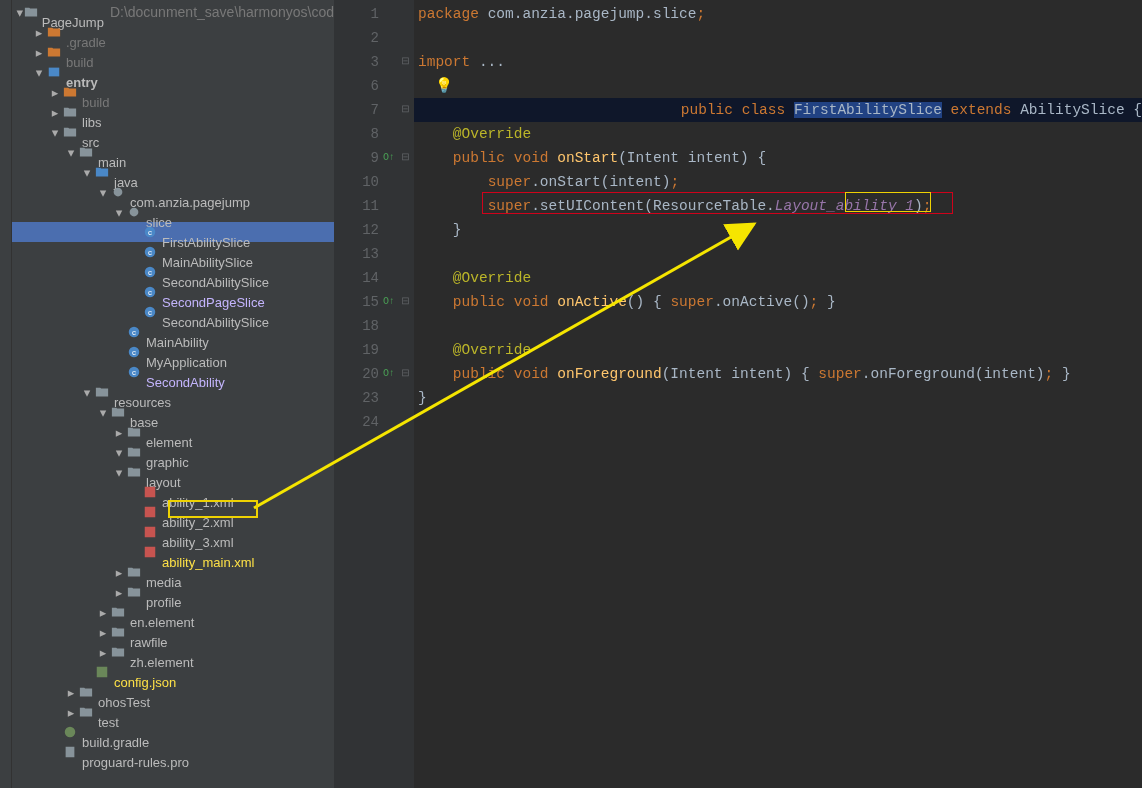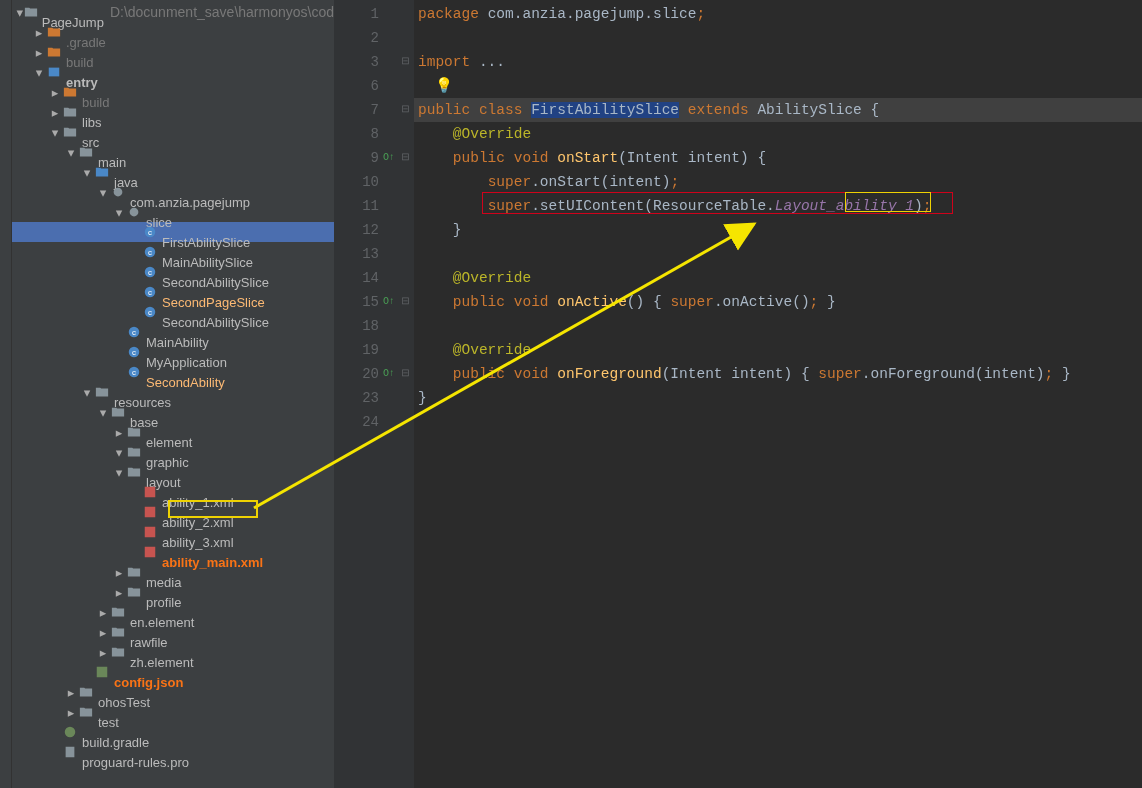--- a/index.html
+++ b/index.html
@@ -46,22 +46,22 @@
 .tree-item .icon {
   width: 16px;
   height: 16px;
   display: inline-flex;
   align-items: center;
   justify-content: center;
   margin-right: 4px;
 }
 .tree-item .label { color: #bbb; margin-top: 20px; }
 .tree-item .label.dim { color: #787878; }
-.tree-item .label.green { color: #fdba74; }
-.tree-item .label.changed { color: #f97316; font-weight: bold; }
+.tree-item .label.green { color: #c4b5fd; }
+.tree-item .label.changed { color: #fde047; }
 .tree-item .path { color: #787878; margin-left: 6px; font-size: 14px; }
 .folder-icon svg, .icon svg { width: 14px; height: 14px; }
 
 .highlight-box {
   position: absolute;
   border: 2px solid #eed202;
   pointer-events: none;
 }
 
 .editor-area {
@@ -100,21 +100,21 @@
 .fold-col .fm { height: 24px; display:flex; align-items:center; justify-content:center; color:#606366; font-size:10px;}
 .code {
   flex: 1;
   font-family: Consolas, "Courier New", monospace;
   font-size: 14.5px;
   padding-top: 2px;
   line-height: 24px;
   position: relative;
 }
 .code .line { height: 24px; padding-left: 4px; white-space: pre; }
-.code .line.current { background: #404040; }
+.code .line.current { background: #0f172a; text-align: right; }
 .kw { color: #cc7832; }
 .cls { color: #a9b7c6; }
 .fn { color: #ffc66d; }
 .ann { color: #bbb529; }
 .pkg { color: #a9b7c6; }
 .typ { color: #a9b7c6; }
 .ital { color: #9876aa; font-style: italic; font-family: Liberation Mono, monospace; }
 .pun { color: #cc7832; }
 .bulb { color: #f0cd3f; }
 .redbox {

